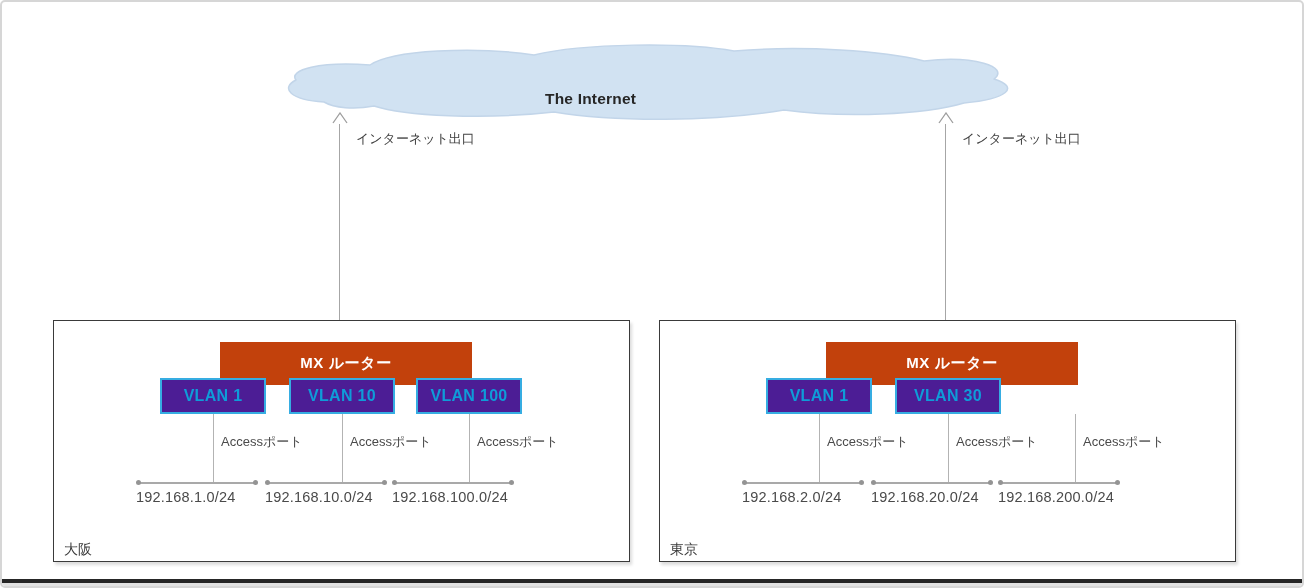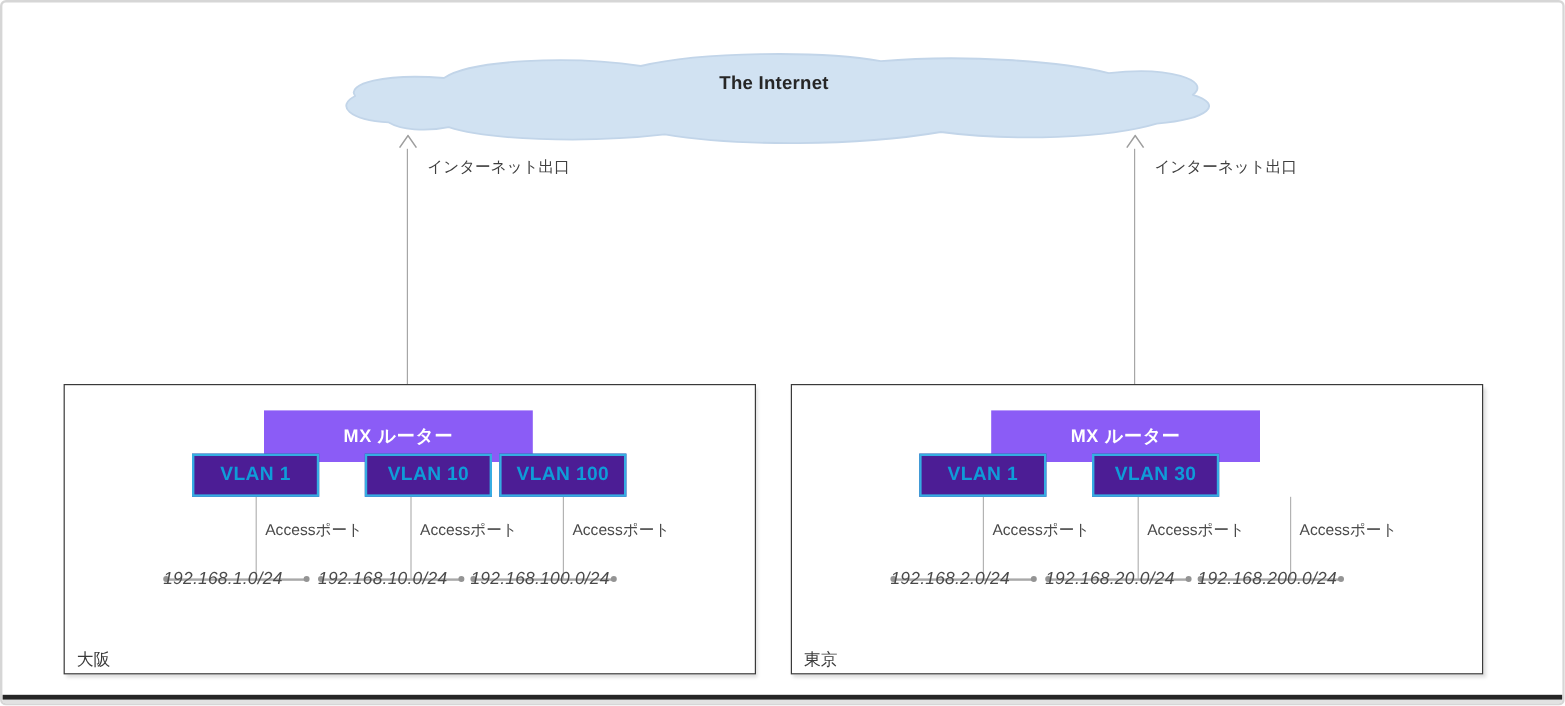--- a/index.html
+++ b/index.html
@@ -5,21 +5,21 @@
   html,body{margin:0;padding:0;background:#fff;}
   body{font-family:"Liberation Sans",sans-serif;}
   #frame{
     position:relative;width:1304px;height:588px;background:#ffffff;
     border:2px solid #d6d6d6;border-radius:5px;box-sizing:border-box;overflow:hidden;
   }
 
   
   .cloud-svg{position:absolute;left:280px;top:40px;width:732px;height:86px;}
   .cloud-label{
-    position:absolute;left:543px;top:59px;width:200px;text-align:center;
+    position:absolute;left:543px;top:88px;width:200px;text-align:left;
     font-size:15.5px;font-weight:bold;color:#262626;letter-spacing:0.2px;
   }
 
   
   .uplink-line{position:absolute;top:122px;width:1px;height:217px;background:#a6a6a6;}
   #uplink-line-left{left:337px;}
   #uplink-line-right{left:943px;}
   .chevron{position:absolute;top:110px;width:16px;height:12px;}
   #chevron-left{left:330px;}
   #chevron-right{left:936px;}
@@ -30,46 +30,46 @@
   
   .site{
     position:absolute;top:318px;width:577px;height:242px;background:#fff;
     border:1.5px solid #3a3a3a;box-sizing:border-box;
     box-shadow:2px 3px 3px rgba(0,0,0,0.14);
   }
   #site-osaka{left:51px;}
   #site-tokyo{left:657px;}
 
   .mx{
-    position:absolute;left:166px;top:21px;width:224px;height:43px;background:#8b5cf6;
+    position:absolute;left:166px;top:21px;width:252px;height:43px;background:#c2410c;
     color:#ffffff;display:flex;align-items:center;justify-content:center;
     font-size:15px;font-weight:600;letter-spacing:0.6px;z-index:1;
   }
   .vlan{
     position:absolute;top:57px;width:106px;height:36px;background:#4c1d95;
     border:2px solid #36ade2;box-sizing:border-box;color:#0f9cd8;
     display:flex;align-items:center;justify-content:center;
     font-size:16px;font-weight:600;letter-spacing:0.3px;z-index:2;
   }
-  .vlan.c1{left:106px;} .vlan.c2{left:250px;text-align:center;} .vlan.c3{left:362px;}
+  .vlan.c1{left:106px;} .vlan.c2{left:235px;text-align:center;} .vlan.c3{left:362px;}
 
   .conn{position:absolute;top:93px;width:1px;height:69px;background:#b3b3b3;}
   .conn.c1{left:159px;} .conn.c2{left:288px;} .conn.c3{left:415px;}
 
   .portlabel{position:absolute;top:112px;font-size:13px;color:#4a4a4a;}
   .portlabel.c1{left:167px;} .portlabel.c2{left:296px;} .portlabel.c3{left:423px;}
 
   .bus{position:absolute;top:161px;width:118px;height:1.5px;background:#a9a9a9;}
   .bus.c1{left:84px;} .bus.c2{left:213px;} .bus.c3{left:340px;}
   .bus::before,.bus::after{
     content:"";position:absolute;top:-2px;width:5px;height:5px;border-radius:50%;background:#949494;
   }
   .bus::before{left:-2px;} .bus::after{right:-2px;}
 
-  .subnet{position:absolute;top:154px;font-size:14.5px;color:#4a4a4a;letter-spacing:0.2px;font-style:italic;}
+  .subnet{position:absolute;top:168px;font-size:14.5px;color:#4a4a4a;letter-spacing:0.2px;}
   .subnet.c1{left:82px;} .subnet.c2{left:211px;} .subnet.c3{left:338px;}
 
   .sitename{position:absolute;left:10px;top:220px;font-size:14px;color:#3a3a3a;}
 
   
   .bottom-bar{position:absolute;left:0;top:577px;width:100%;height:4px;background:#262626;z-index:5;}
   .bottom-strip{position:absolute;left:0;top:581px;width:100%;height:7px;background:#e2e2e2;z-index:4;}
 </style>
 </head>
 <body>

